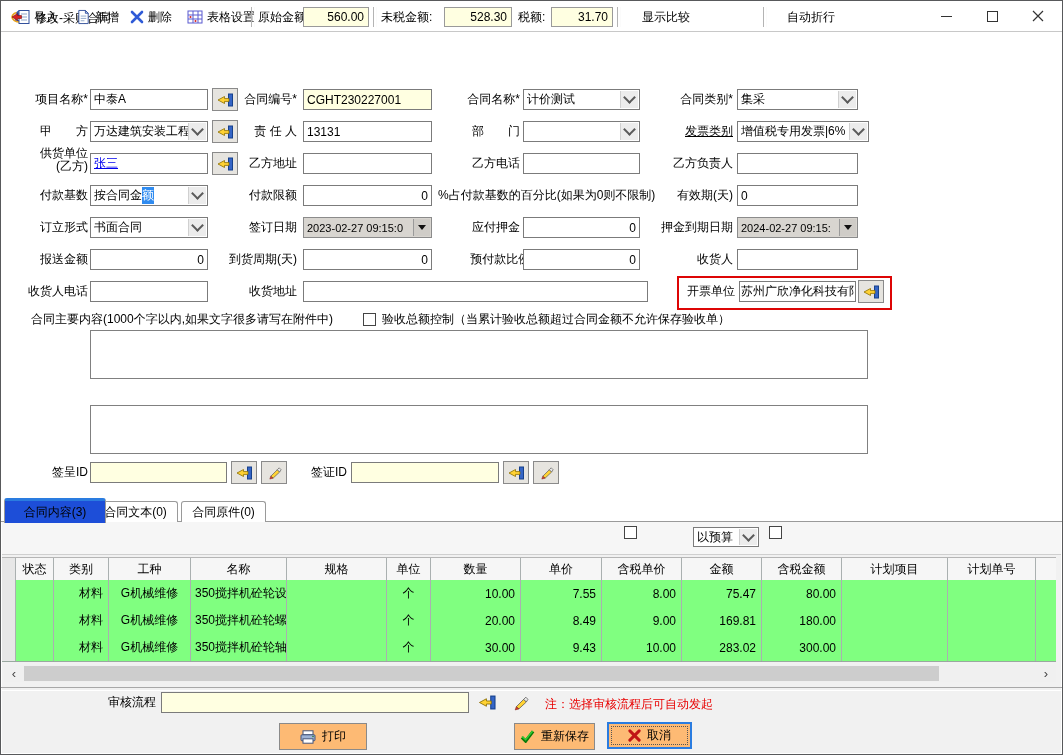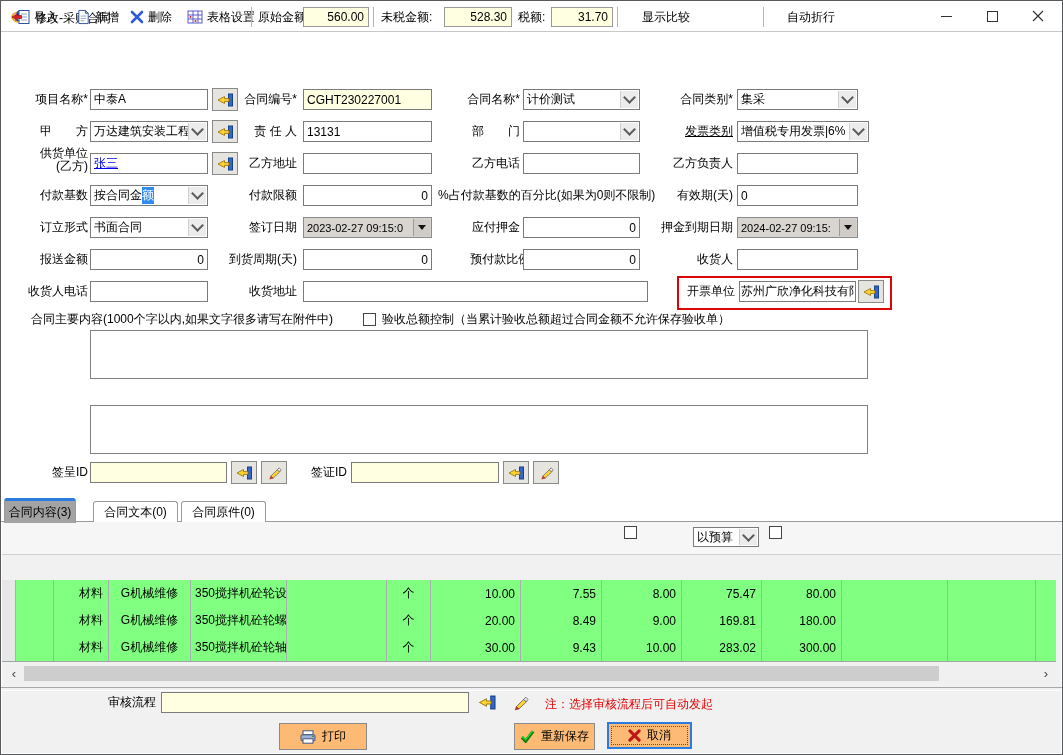--- a/index.html
+++ b/index.html
@@ -269,21 +269,21 @@
   <span class="mbtn" style="left:532px;top:460px;">
     <svg width="15" height="15" viewBox="0 0 16 16">
         <path d="M4 12 L11 5 L13.5 7.5 L6.5 14 Z" fill="#ffd233" stroke="#555" stroke-width="0.7"></path>
         <path d="M11 5 L13 3 L15 5 L13.5 7.5 Z" fill="#e8e8e8" stroke="#555" stroke-width="0.7"></path>
         <path d="M4 12 L3 15 L6.5 14 Z" fill="#d43a2a" stroke="#7a2418" stroke-width="0.5"></path>
       </svg>
   </span>
 
   <div class="lower"></div>
   <div class="tab-baseline"></div>
-  <div class="tab" style="left:3px;top:497px;width:72px;height:25px;border-top:3px solid #2a7ce0;background:#a3a3a3;z-index:2;">
+  <div class="tab" style="left:3px;top:497px;width:102px;height:25px;border-top:3px solid #2a7ce0;background:#1d4ed8;z-index:2;">
       <span>合同内容(3)</span>
     </div>
   <div class="tab" style="left:92px;top:500px;width:85px;height:21px;">
       <span>合同文本(0)</span>
     </div>
   <div class="tab" style="left:180px;top:500px;width:85px;height:21px;">
       <span>合同原件(0)</span>
     </div>
 
   <div class="toolbar"></div>
@@ -339,20 +339,37 @@
   <div class="cmb" style="left:692px;top:526px;width:66px;height:20px;">
     <span>以预算</span>
     <span class="chev">
         <i></i>
       </span>
   </div>
   <div class="tsep" style="left:762px;"></div>
   <span class="chk" style="left:768px;top:525px;"></span>
   <span class="tlbl" style="left:786px;">自动折行</span>
 
+  <div class="gheader">
+    <div class="gc ind w-ind"></div>
+    <div class="gc w-st">状态</div>
+    <div class="gc w-cat">类别</div>
+    <div class="gc w-tr">工种</div>
+    <div class="gc w-nm">名称</div>
+    <div class="gc w-sp">规格</div>
+    <div class="gc w-un">单位</div>
+    <div class="gc w-qt">数量</div>
+    <div class="gc w-pr">单价</div>
+    <div class="gc w-pt">含税单价</div>
+    <div class="gc w-am">金额</div>
+    <div class="gc w-at">含税金额</div>
+    <div class="gc w-pi">计划项目</div>
+    <div class="gc w-pn">计划单号</div>
+    <div class="gc w-x"></div>
+  </div>
 
   <div class="grow" style="top:579px;">
     <div class="gc ind w-ind"></div>
     <div class="gc w-st"></div>
     <div class="gc ar w-cat">材料</div>
     <div class="gc w-tr">G机械维修</div>
     <div class="gc al w-nm">350搅拌机砼轮设</div>
     <div class="gc w-sp"></div>
     <div class="gc w-un">个</div>
     <div class="gc ar w-qt">10.00</div>

